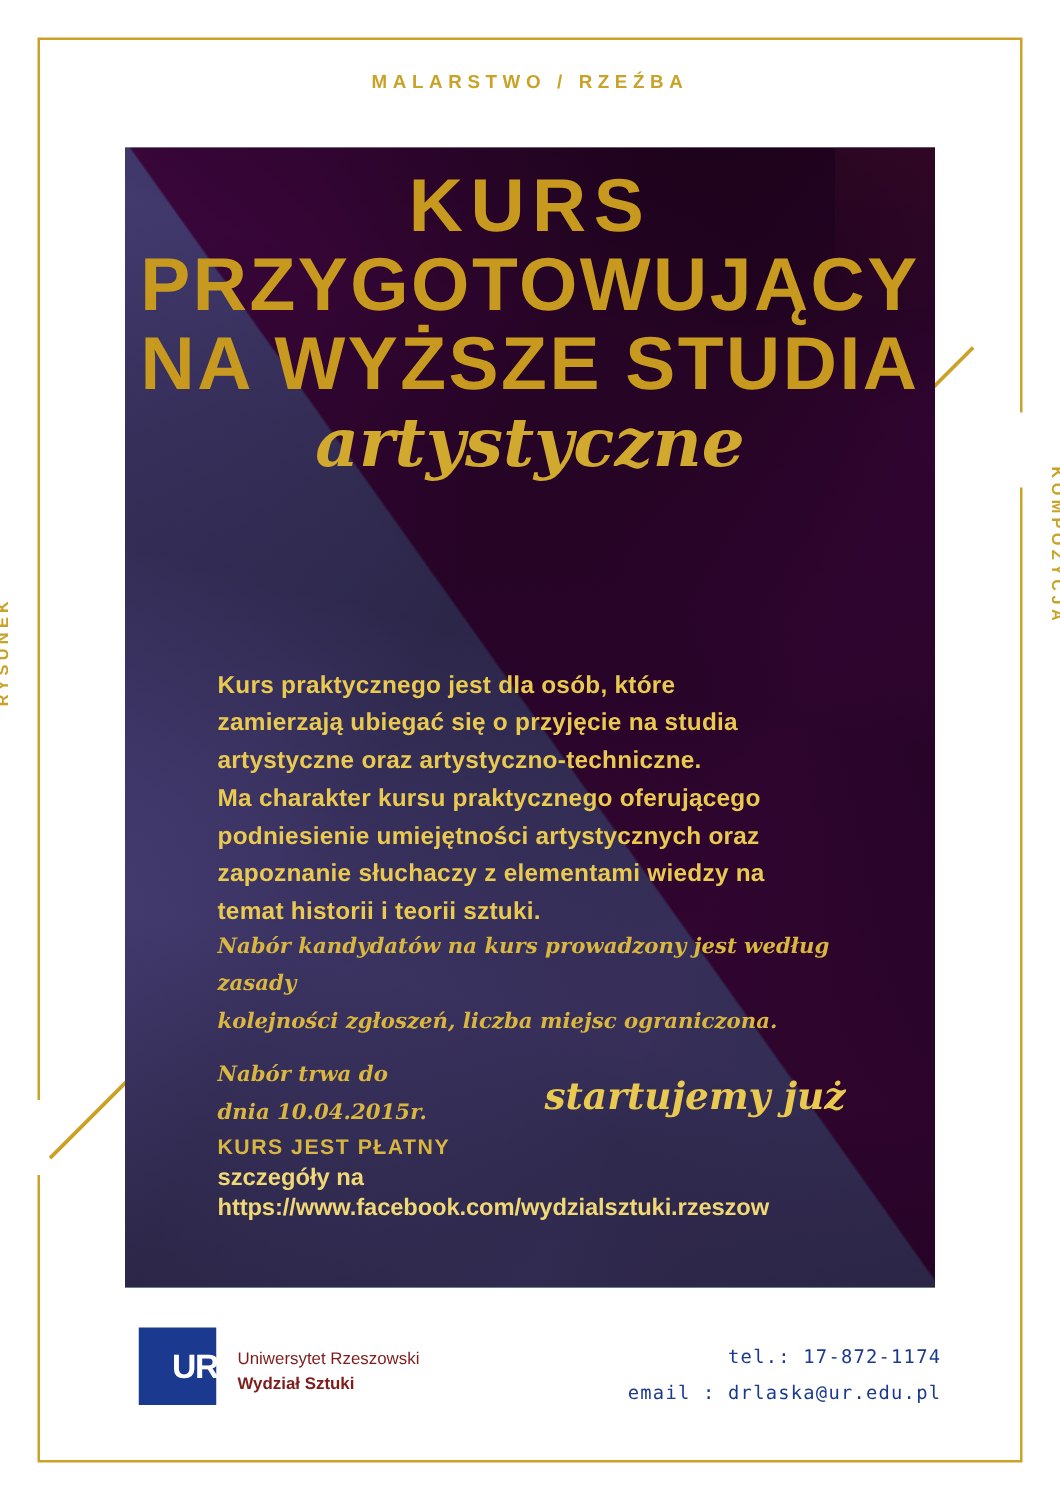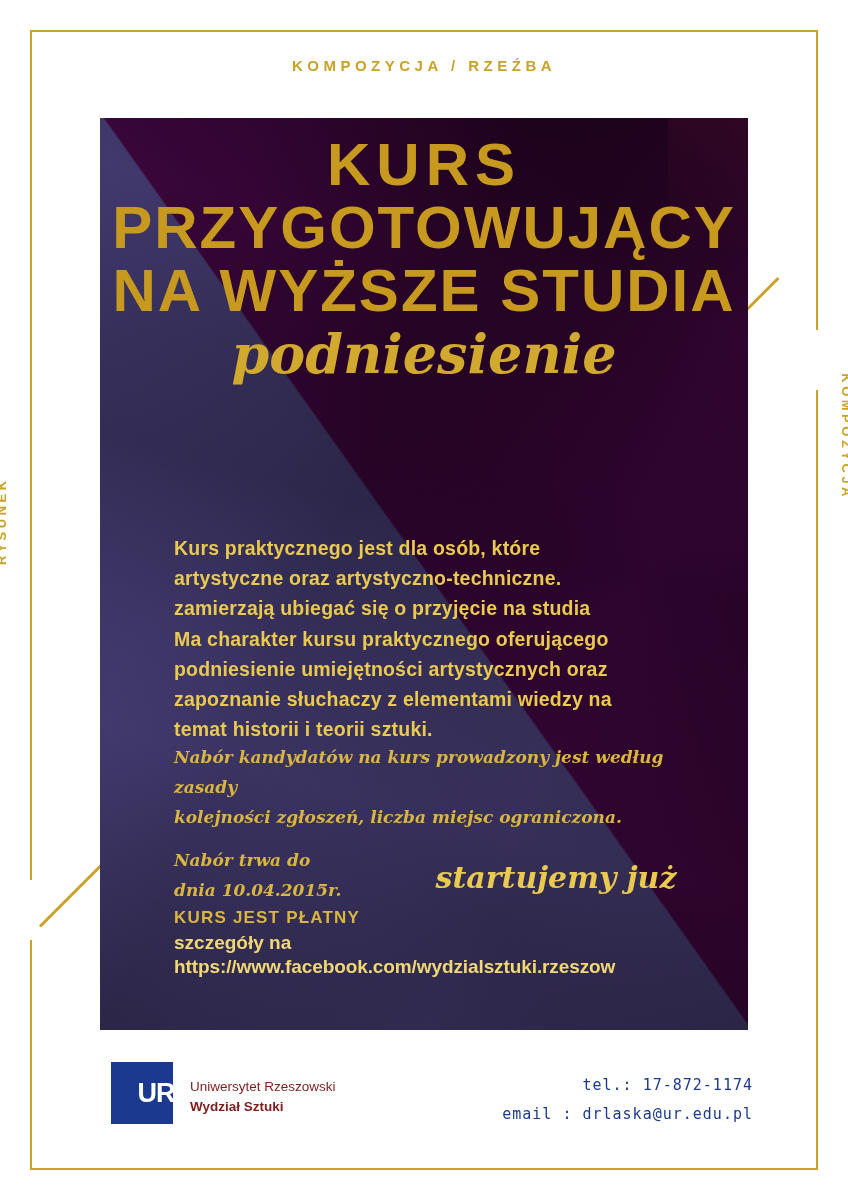--- a/index.html
+++ b/index.html
@@ -302,42 +302,42 @@
 
 <div id="poster">
 
   <div class="frame"></div>
   <div class="notch notch-right"></div>
   <div class="notch notch-left"></div>
 
   <div class="diag diag-tr"></div>
   <div class="diag diag-bl"></div>
 
-  <div class="top-caption">KOMPOZYCJA / RZEŹBA</div>
+  <div class="top-caption">MALARSTWO / RZEŹBA</div>
 
   <div class="side-caption side-left">RYSUNEK</div>
   <div class="side-caption side-right">KOMPOZYCJA</div>
 
   <div class="panel">
     <div class="photo-bg"></div>
     <div class="overlay-blue"></div>
     <div class="overlay-magenta"></div>
     <div class="corner-dark"></div>
 
     <div class="headline">
       <div class="h-line1">KURS</div>
       <div class="h-line2">PRZYGOTOWUJĄCY</div>
       <div class="h-line3">NA WYŻSZE STUDIA</div>
-      <div class="h-script">podniesienie</div>
+      <div class="h-script">artystyczne</div>
     </div>
 
     <div class="body-copy">
       <p>Kurs praktycznego jest dla osób, które</p>
+      <p>zamierzają ubiegać się o przyjęcie na studia</p>
       <p>artystyczne oraz artystyczno-techniczne.</p>
-      <p>zamierzają ubiegać się o przyjęcie na studia</p>
       <p>Ma charakter kursu praktycznego oferującego</p>
       <p>podniesienie umiejętności artystycznych oraz</p>
       <p>zapoznanie słuchaczy z elementami wiedzy na</p>
       <p>temat historii i teorii sztuki.</p>
     </div>
 
     <div class="italic-block">
       <p>Nabór kandydatów na kurs prowadzony jest według zasady</p>
       <p>kolejności zgłoszeń, liczba miejsc ograniczona.</p>
       <div class="spacer"></div>

